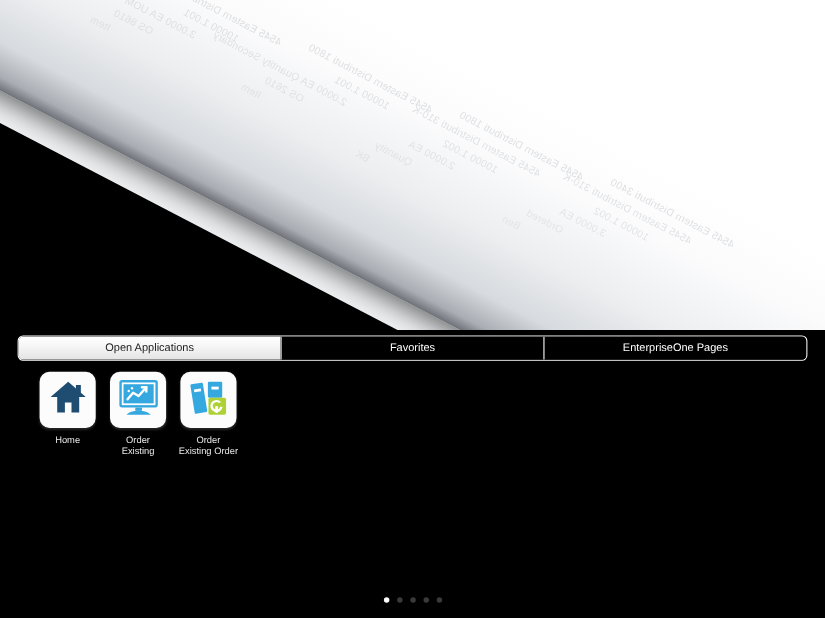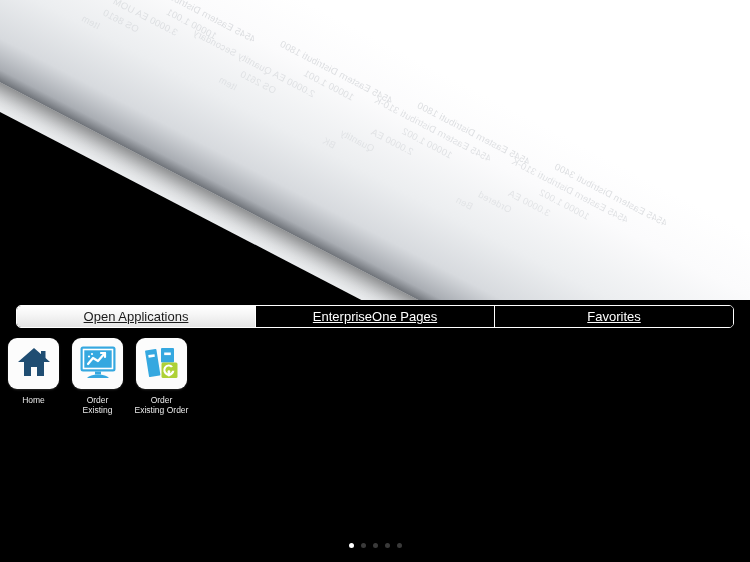--- a/index.html
+++ b/index.html
@@ -247,38 +247,37 @@
     border-radius: 5px;
     overflow: hidden;
     background: #000;
     box-sizing: border-box;
   }
   .tab {
     flex: 1 1 0;
     display: flex;
     align-items: center;
     justify-content: center;
-    font-size: 13px;
+    font-size: 10px;
     color: #ffffff;
     background: #000000;
     border-left: 1px solid #ffffff;
     box-sizing: border-box;
     white-space: nowrap;
-    text-decoration: underline;
   }
   .tab:first-child { border-left: none; }
   .tab.active {
     background: linear-gradient(180deg,#ffffff 0%, #f6f6f6 40%, #e4e4e4 100%);
     color: #1a1a1a;
   }
 
   
   .app-grid {
     position: absolute;
-    left: 8px;
+    left: 36px;
     top: 338px;
     width: 710px;
     display: flex;
     gap: 13px;
   }
   .app-cell {
     width: 51px;
     display: flex;
     flex-direction: column;
     align-items: center;
@@ -416,22 +415,22 @@
           <div class="ghost-row" style="left: 694px; top: 450px; opacity: 0.47;">Item</div>
           <div class="ghost-row" style="left: 844px; top: 459px; opacity: 0.47;">Item</div>
           <div class="ghost-row" style="left: 430px; top: 447px; opacity: 0.4;">Ben</div>
           <div class="ghost-row" style="left: 580px; top: 456px; opacity: 0.4;">BK</div>
         </div>
     </div>
   </div>
 
   <div class="tabstrip" id="tabstrip">
       <div class="tab active">Open Applications</div>
+      <div class="tab">Favorites</div>
       <div class="tab">EnterpriseOne Pages</div>
-      <div class="tab">Favorites</div>
     </div>
 
   <div class="app-grid">
 
     <div class="app-cell">
       <div class="app-tile">
         <span>
           <svg width="34" height="32" viewBox="0 0 34 32">
             <path d="M17 2 L33 16 H27 V30 H20 V21 H14 V30 H7 V16 H1 Z" fill="#1f4d72"></path>
             <rect x="24" y="5" width="4.5" height="8" fill="#1f4d72"></rect>

